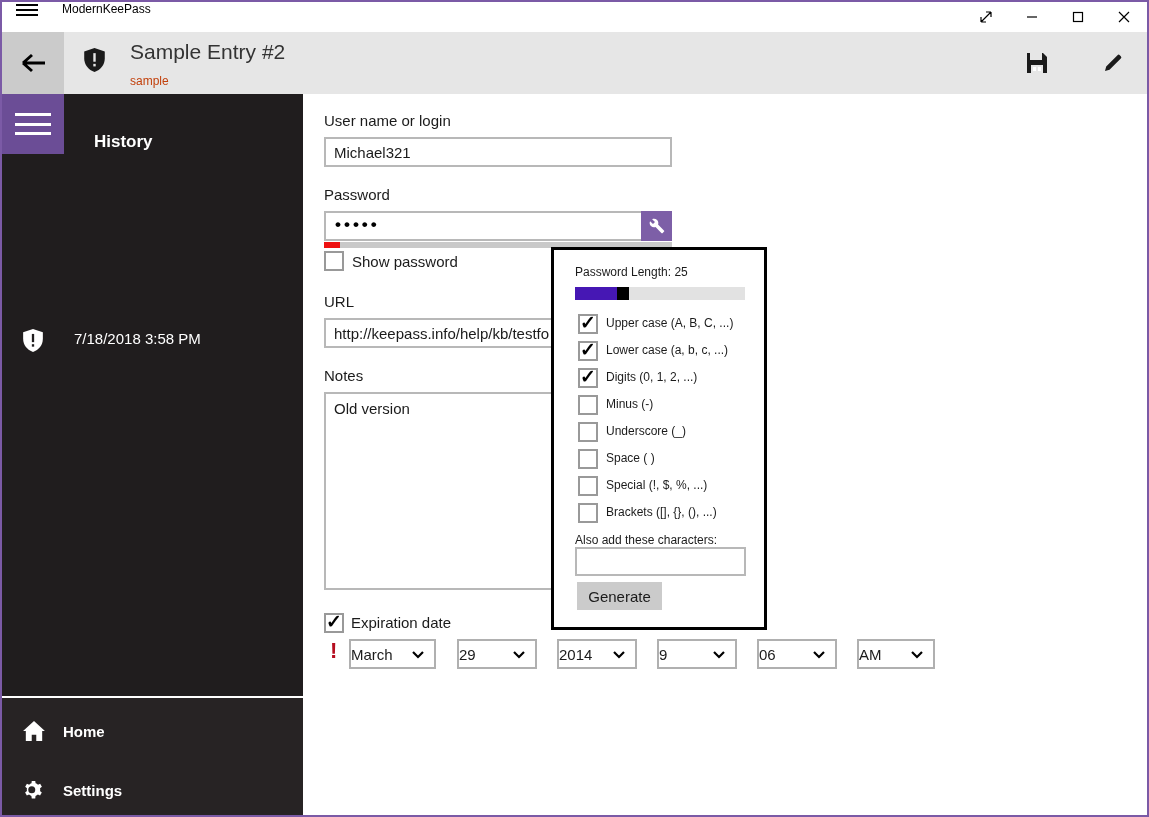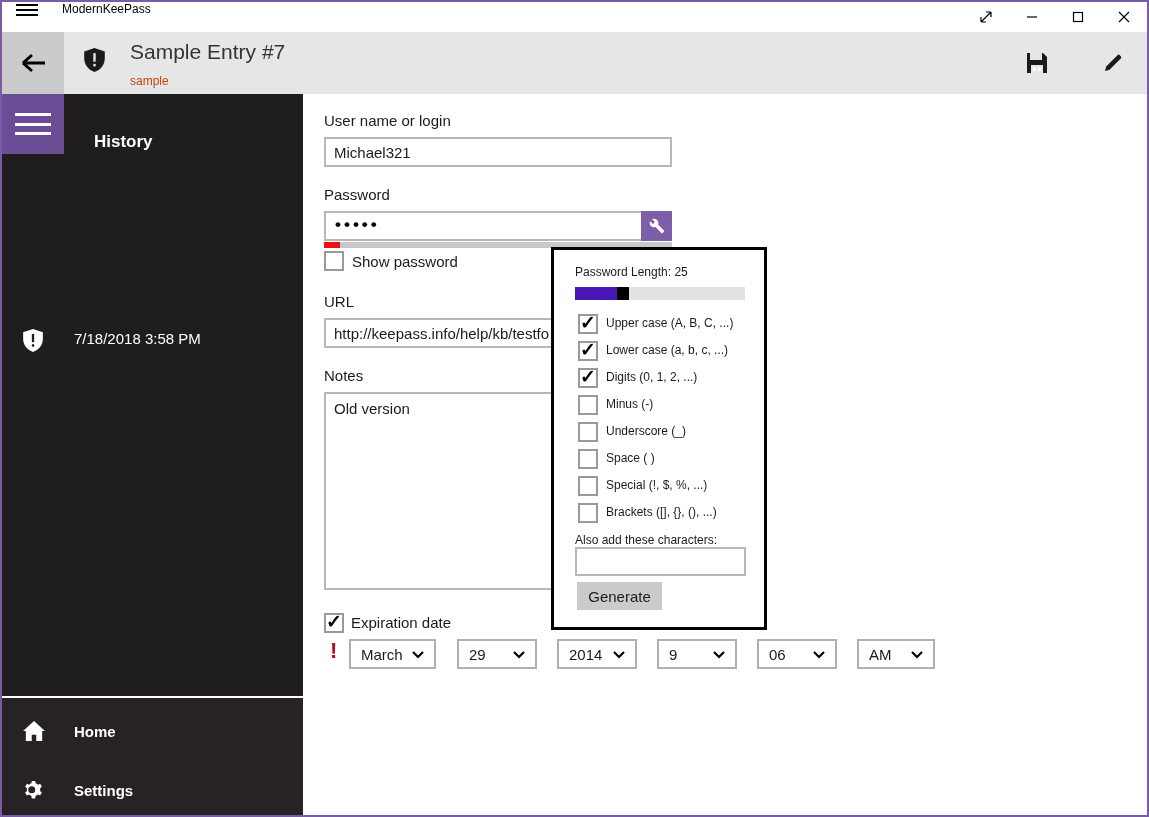--- a/index.html
+++ b/index.html
@@ -50,21 +50,21 @@
   .menu-btn .bars i{ display:block; height:3px; background:#fff; }
   .side-title{ position:absolute; left:92px; top:18px; font-size:17px; font-weight:bold; color:#fff;margin-top:20px; }
   .side-item{ position:absolute; left:0; width:301px; height:46px; cursor:pointer; }
   .side-item .s-icon{ position:absolute; left:21px; top:12px; }
   .side-item .s-label{ position:absolute; left:72px; top:13px; font-size:15px; color:#fff; white-space:nowrap; }
   .side-item.it-current .s-label{ font-style:italic; }
   .side-divider{ position:absolute; left:0; top:602px; width:301px; height:2px; background:#fff; }
   .side-bottom{ position:absolute; left:0; top:604px; width:301px; height:117px; background:#272324; }
   .nav-item{ position:absolute; left:0; width:301px; height:46px; cursor:pointer; }
   .nav-item .s-icon{ position:absolute; left:21px; top:11px; }
-  .nav-item .s-label{ position:absolute; left:72px; top:13px; font-size:15px; font-weight:bold; color:#fff; }
+  .nav-item .s-label{ position:absolute; left:61px; top:13px; font-size:15px; font-weight:bold; color:#fff; }
   .f-label{ position:absolute; font-size:15px; color:#1b1b1b; white-space:nowrap; }
   .t-input{
     position:absolute; width:348px; height:30px; border:2px solid #b8b8b8; background:#fff;
     font-family:"Liberation Sans", sans-serif; font-size:15px; color:#1b1b1b; padding:12px 8px; outline:none;
     white-space:nowrap; overflow:hidden;
   }
   .pw-box{ position:absolute; left:322px; top:209px; width:348px; height:30px; border:2px solid #b8b8b8; background:#fff; }
   .pw-dots{ position:absolute; left:9px; top:2px; font-size:17px; font-weight:bold; letter-spacing:3px; color:#000; }
   .pw-gen-btn{
     position:absolute; right:-2px; top:-2px; width:31px; height:30px;
@@ -81,21 +81,21 @@
 
   textarea.notes{
     position:absolute; left:322px; top:390px; width:348px; height:198px;
     border:2px solid #b8b8b8; resize:none; outline:none;
     font-family:"Liberation Sans", sans-serif; font-size:15px; color:#1b1b1b; padding:6px 8px;
   }
   .warn{ position:absolute; left:328px; top:636px; font-size:22px; font-weight:bold; color:#b50d1f; }
 
   .dropdown{
     position:absolute; top:637px; height:30px; border:2px solid #b0b0b0; background:#fff;
-    display:flex; align-items:center; cursor:pointer; font-size:15px; color:#1b1b1b; padding-left:10px;
+    display:flex; align-items:center; cursor:pointer; font-size:15px; color:#1b1b1b; 
   }
   .dropdown .chev{ position:absolute; right:9px; top:8px; }
 
   
   .popup{
     position:absolute; left:549px; top:245px; width:216px; height:383px;
     background:#fff; border:3px solid #000;
   }
   .pl-label{ position:absolute; left:21px; top:15px; font-size:12px; color:#1b1b1b; }
   .slider{ position:absolute; left:21px; top:37px; width:170px; height:13px; background:#e2e2e2; cursor:pointer; }
@@ -153,21 +153,21 @@
     <button class="back-btn">
       <svg width="26" height="22" viewBox="0 0 26 22">
           <path d="M25 11 H3 M3 11 l9-8 M3 11 l9 8" stroke="#000" stroke-width="3" fill="none"></path>
         </svg>
     </button>
     <svg class="header-shield" width="21" height="24" viewBox="0 0 24 28">
       <path d="M12 0 L24 4 V12 C24 20 19 25.5 12 28 C5 25.5 0 20 0 12 V4 Z" fill="#1b1b1b"></path>
       <rect x="10.6" y="6" width="2.8" height="10" fill="#e6e6e6"></rect>
         <rect x="10.6" y="18.5" width="2.8" height="3" fill="#e6e6e6"></rect>
     </svg>
-    <div class="page-title">Sample Entry #7</div>
+    <div class="page-title">Sample Entry #2</div>
     <div class="page-subtitle">sample</div>
     <button class="hdr-btn hdr-save">
       <svg width="20" height="20" viewBox="0 0 20 20">
         <path d="M0 0 H16 L20 4 V20 H0 Z M3 0 V7 H15 V0 M4 12 H16 V20 H4 Z" fill="#1b1b1b" fill-rule="evenodd"></path>
         <rect x="6" y="14" width="3" height="4" fill="#fff"></rect>
           <rect x="11" y="14" width="3" height="4" fill="#fff"></rect>
       </svg>
     </button>
     <button class="hdr-btn hdr-edit">
       <svg width="20" height="20" viewBox="0 0 20 20">

